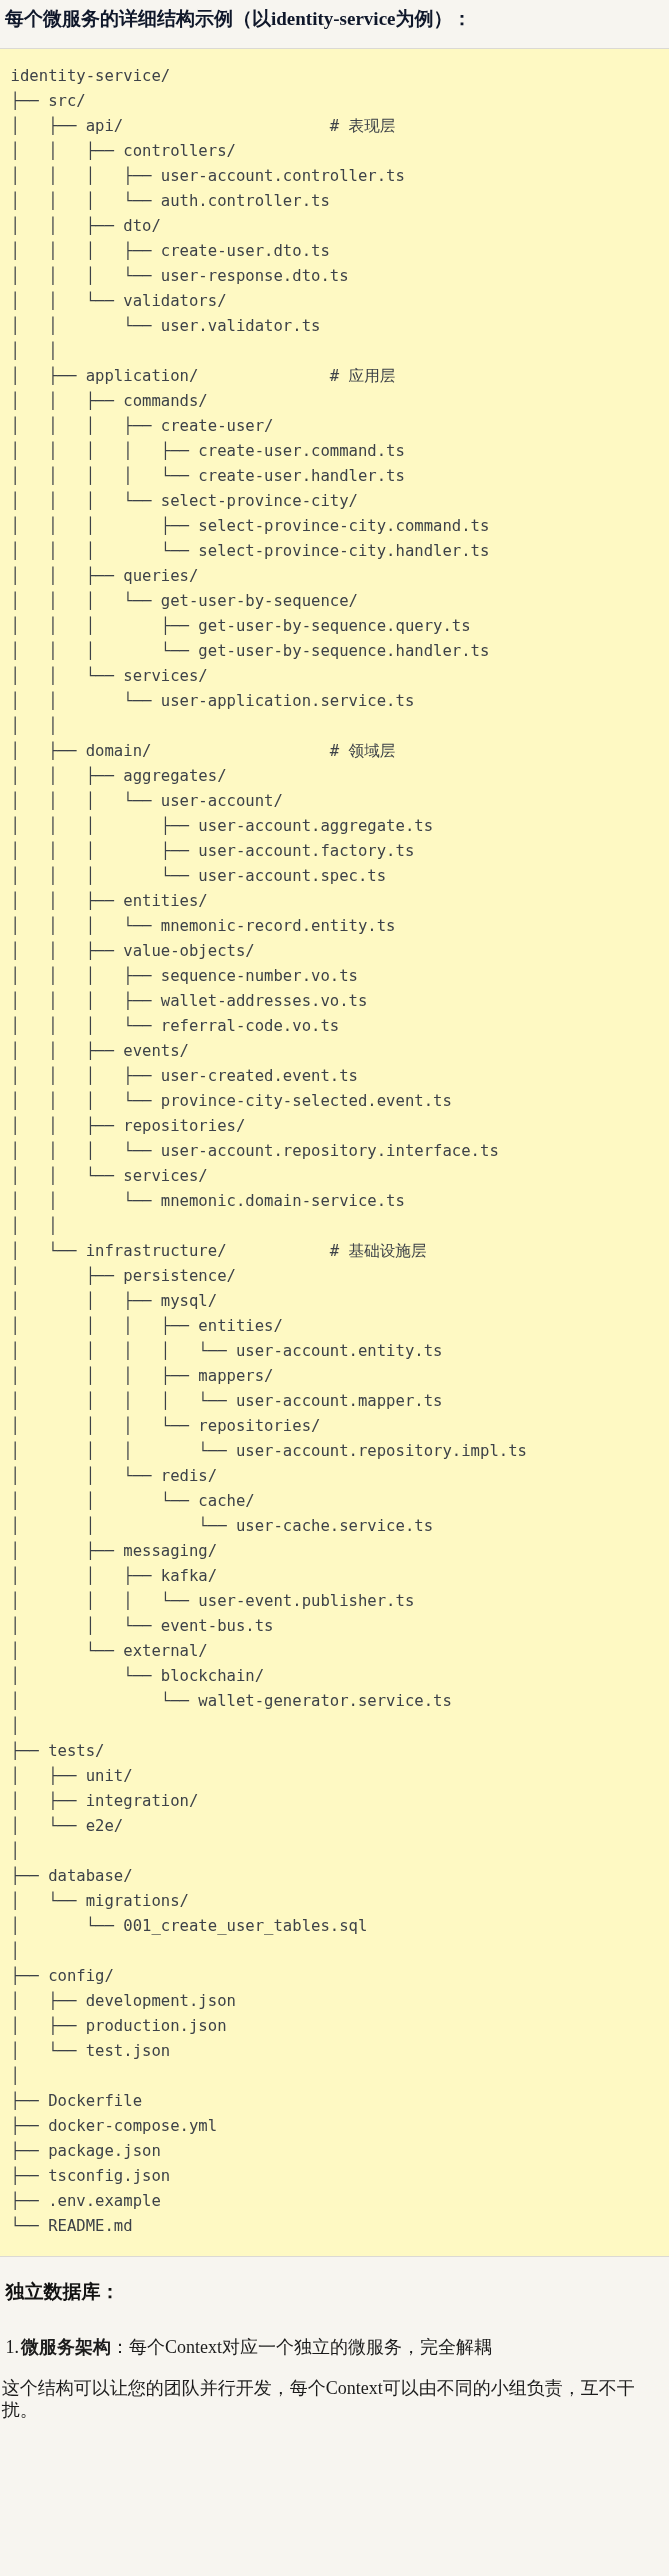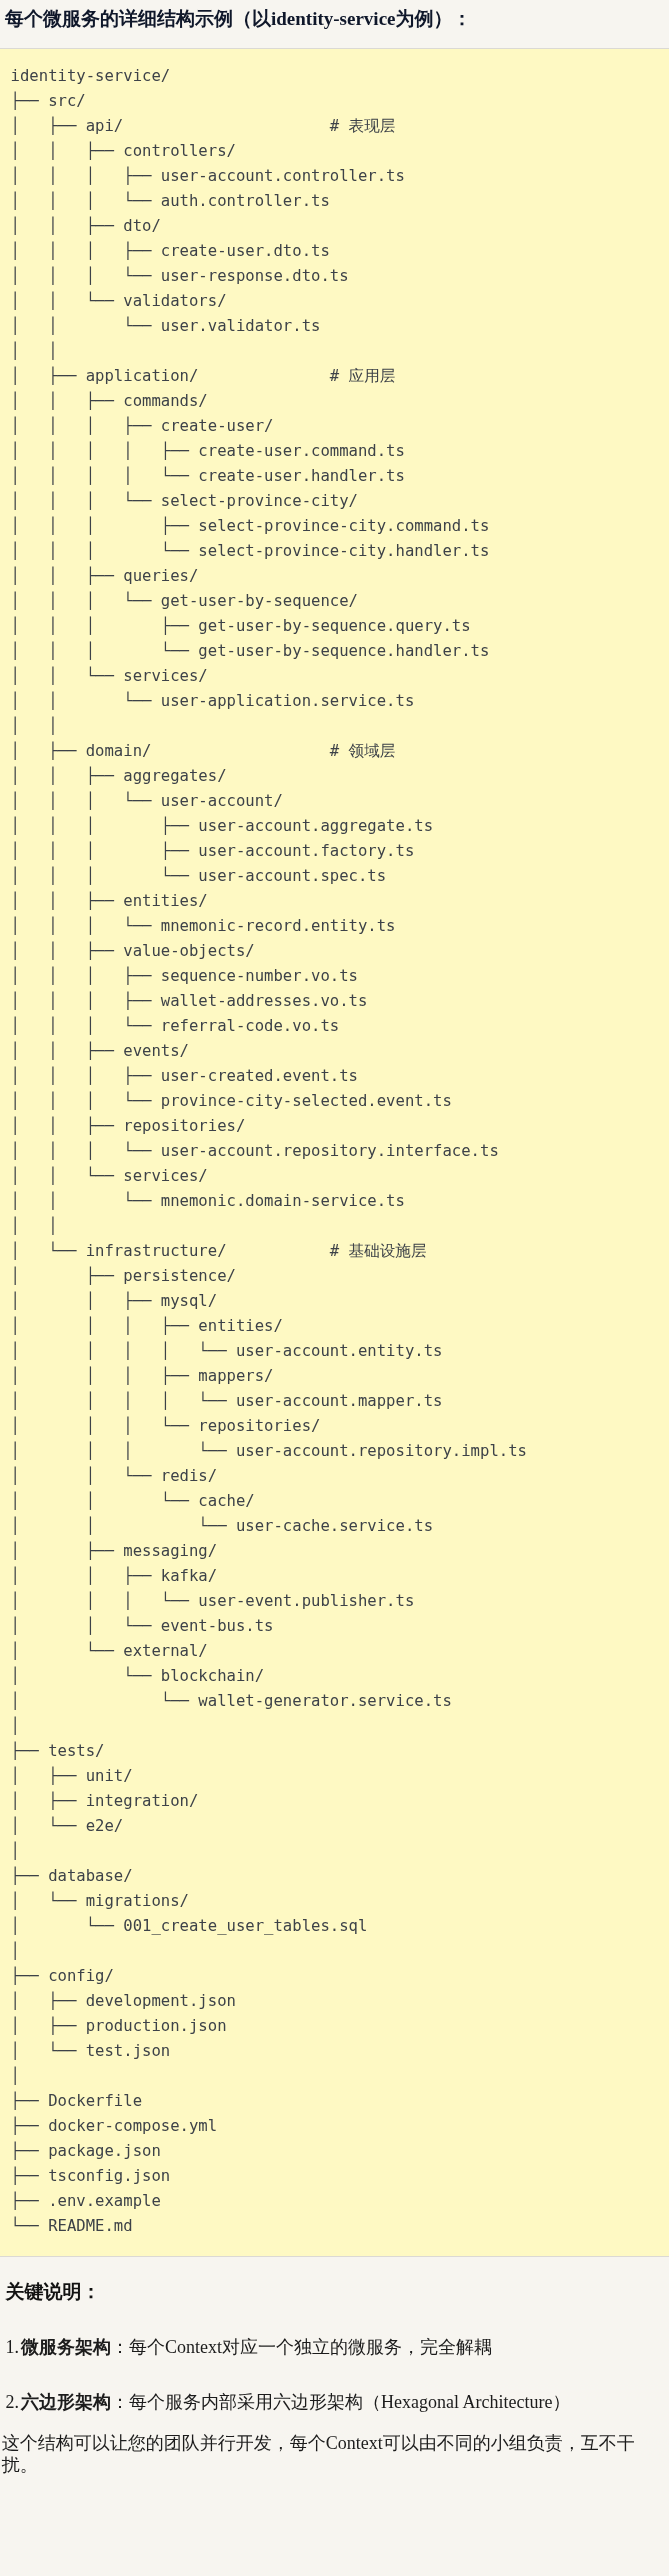--- a/index.html
+++ b/index.html
@@ -144,25 +144,24 @@
 │
 ├── Dockerfile
 ├── docker-compose.yml
 ├── package.json
 ├── tsconfig.json
 ├── .env.example
 └── README.md</pre>
 </div>
 
 <div class="notes">
-  <h2 class="notes-heading">关键说明：</h2>
+  <h2 class="notes-heading">独立数据库：</h2>
 
   <div class="note"><span class="num">1.</span><span class="lbl">微服务架构</span><span class="txt">：每个Context对应一个独立的微服务，完全解耦</span></div>
 
-  <div class="note"><span class="num">2.</span><span class="lbl">六边形架构</span><span class="txt">：每个服务内部采用六边形架构（Hexagonal Architecture）</span></div>
 
 
 
 
 
   <p class="closing">这个结构可以让您的团队并行开发，每个Context可以由不同的小组负责，互不干扰。</p>
 </div>
 
 
 </body></html>

